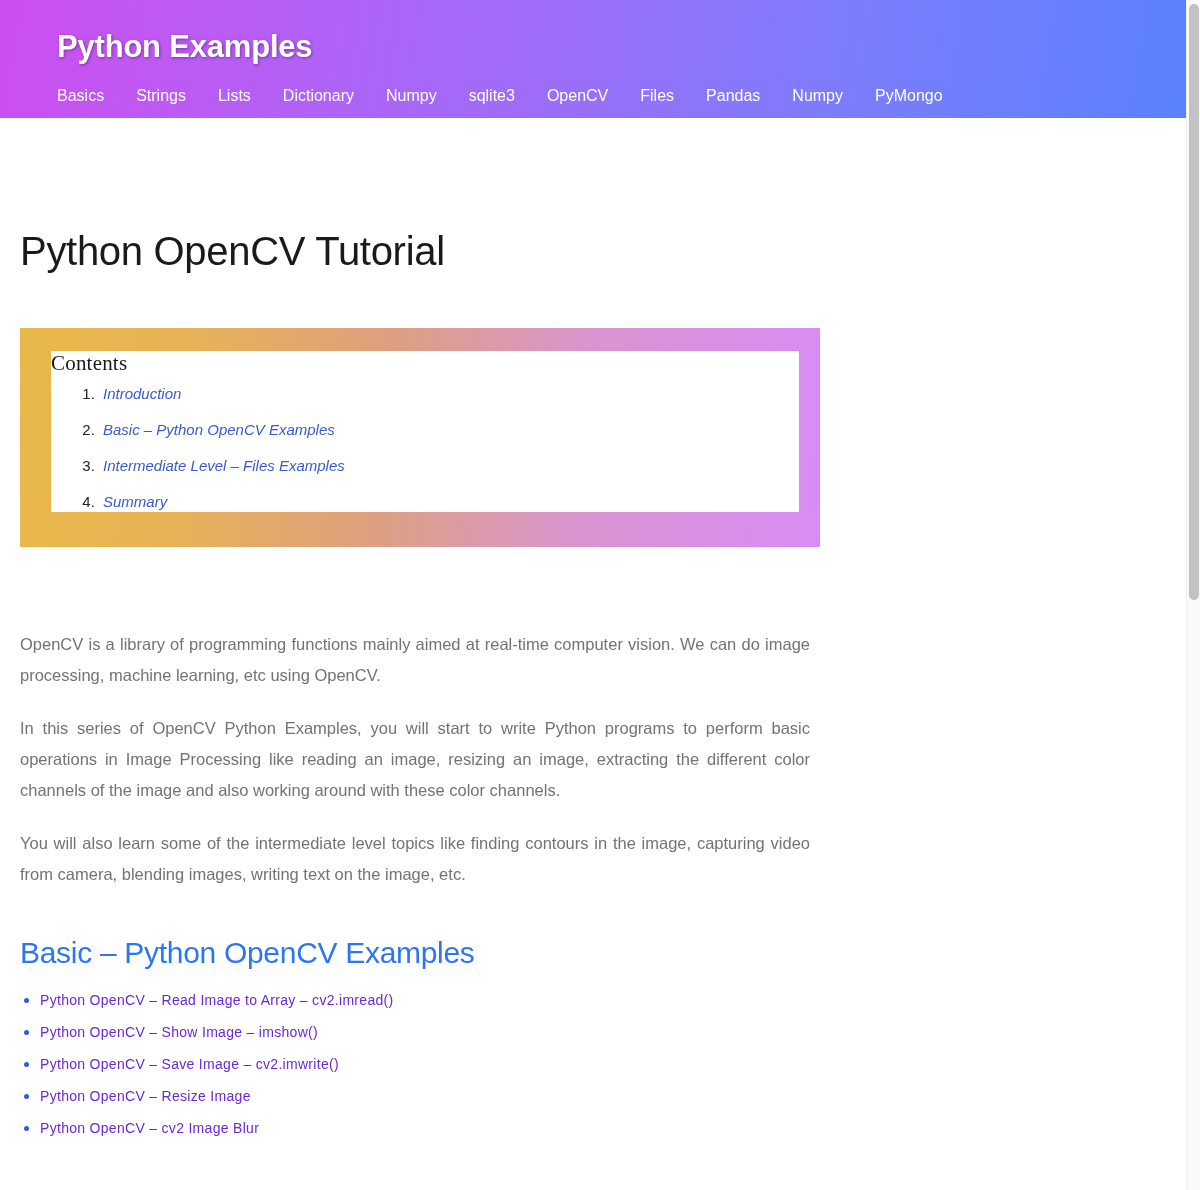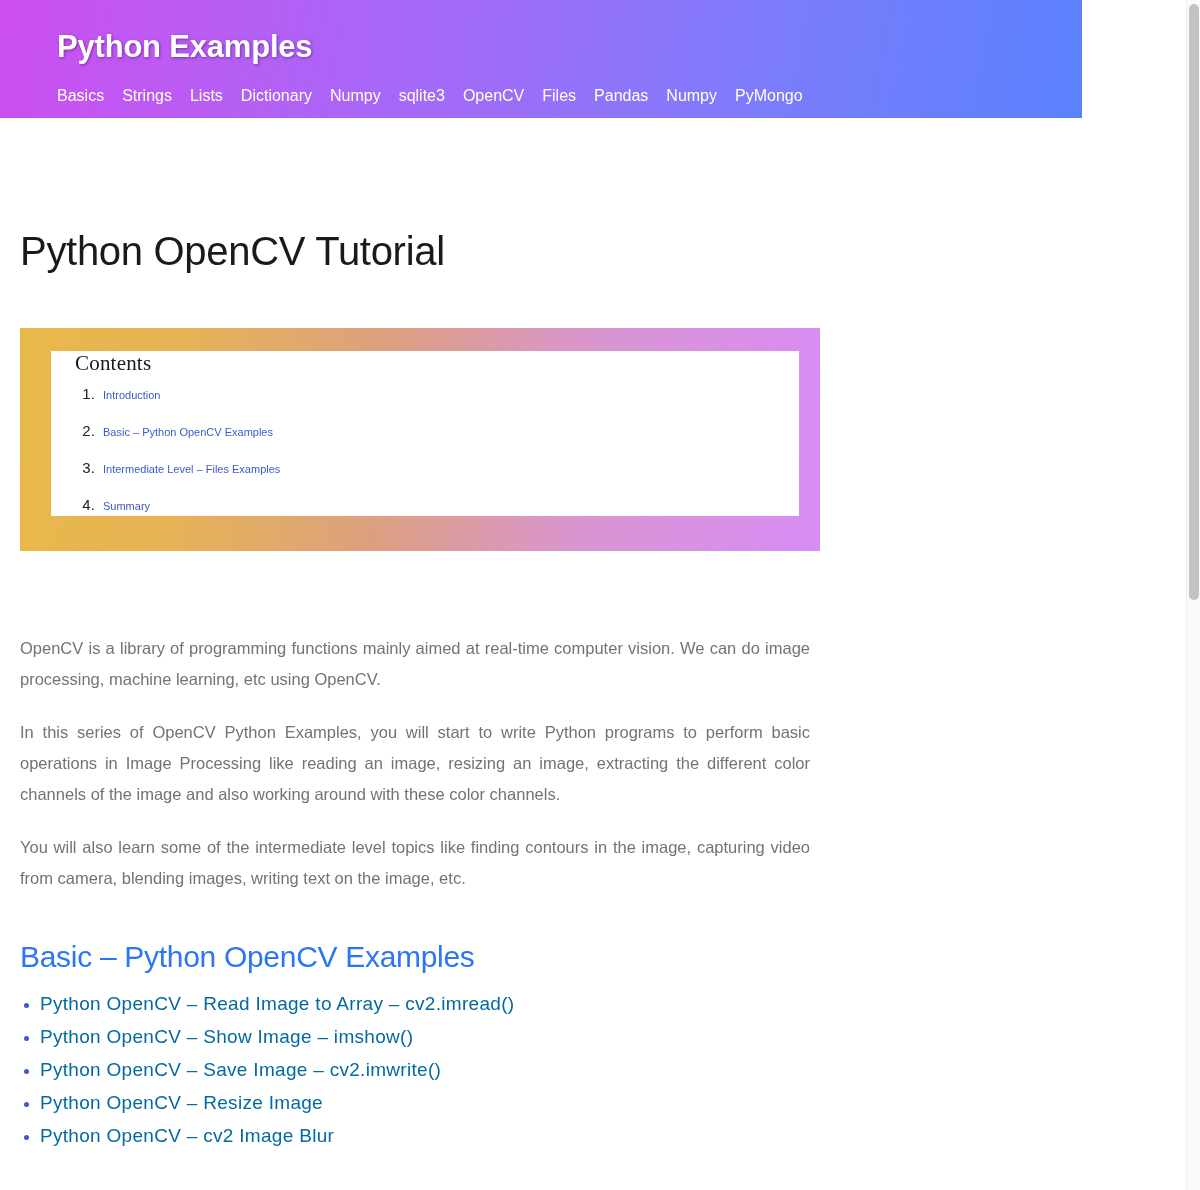--- a/index.html
+++ b/index.html
@@ -39,21 +39,21 @@
     top: 4px;
     left: 2px;
     width: 10px;
     height: 596px;
     border-radius: 5px;
     background: #c2c2c2;
   }
 
   
   #site-header {
-    width: 1082px;
+    width: 1186px;
     height: 118px;
     background: linear-gradient(100deg, #cc4ef0 0%, #bb5cf4 18%, #9b6ef8 48%, #7d7cfb 70%, #5a81fd 100%);
     box-sizing: border-box;
     padding: 18px;
     position: relative;
   }
   #site-title {
     position: absolute;
     left: 57px;
     top: 29px;
@@ -64,21 +64,21 @@
     letter-spacing: -0.2px;
     text-shadow: 1px 1px 3px rgba(40,10,70,0.45);
     white-space: nowrap;
   }
   #main-nav {
     position: absolute;
     left: 57px;
     top: 85px;
     display: flex;
     align-items: center;
-    gap: 18px;
+    gap: 32px;
   }
   #main-nav .nav-link {
     color: #ffffff;
     font-size: 16px;
     text-decoration: none;
     white-space: nowrap;
     line-height: 22px;
   }
 
   
@@ -112,39 +112,39 @@
     background-clip: content-box, border-box;
     padding: 22px 20px 34px 30px;
   }
   #toc-heading {
     margin: 0 0 8px 0;
     font-family: "Liberation Serif", "DejaVu Serif", serif;
     font-size: 21px;
     font-weight: normal;
     color: #1a1a1a;
     letter-spacing: 0.2px;
-    padding-left: 24px;
   }
   #toc-list {
     margin: 0;
     padding-left: 48px;
     list-style-position: outside;
   }
   #toc-list li {
     font-size: 15px;
     color: #222;
     margin: 0 0 16px 0;
     padding-left: 4px;
     line-height: 20px;
   }
   #toc-list li:last-child { margin-bottom: 0; }
   #toc-list a {
     color: #3b5bcc;
     text-decoration: none;
-    font-size: 11px;
+    font-size: 15px;
+    font-style: italic;
   }
 
   
   .section-heading {
     color: #2b76f5;
     font-weight: normal;
     font-size: 30px;
     margin: 0;
     letter-spacing: -0.3px;
     line-height: 38px;
@@ -166,23 +166,23 @@
     margin: 16px 0 0 0;
     padding-left: 20px;
     list-style: disc outside;
   }
   #basic-list li {
     margin-bottom: 8px;
     line-height: 24px;
     color: #3b5bcc;
   }
   #basic-list a {
-    color: #0369a1;
+    color: #6d28d9;
     text-decoration: none;
-    font-size: 19px;
+    font-size: 14px;
     letter-spacing: 0.3px;
   }
 </style>
 </head>
 <body>
 
 <div id="page-viewport">
 
   <header id="site-header">
     <h1 id="site-title">Python Examples</h1>

